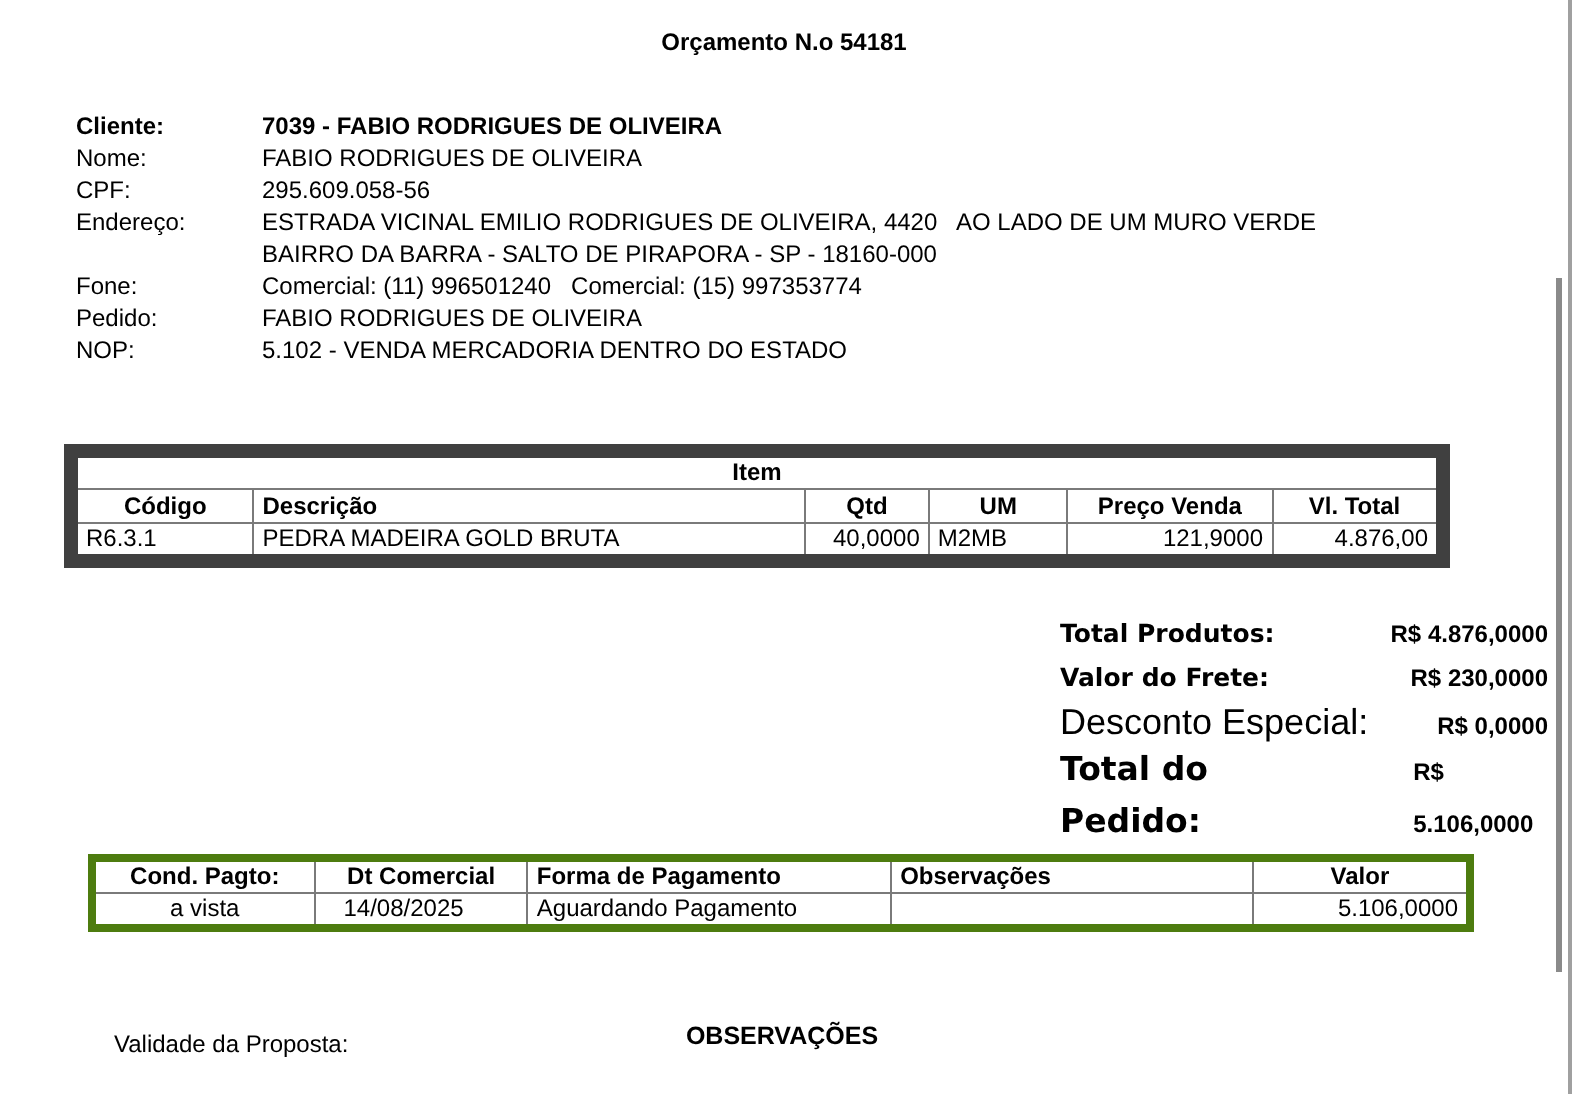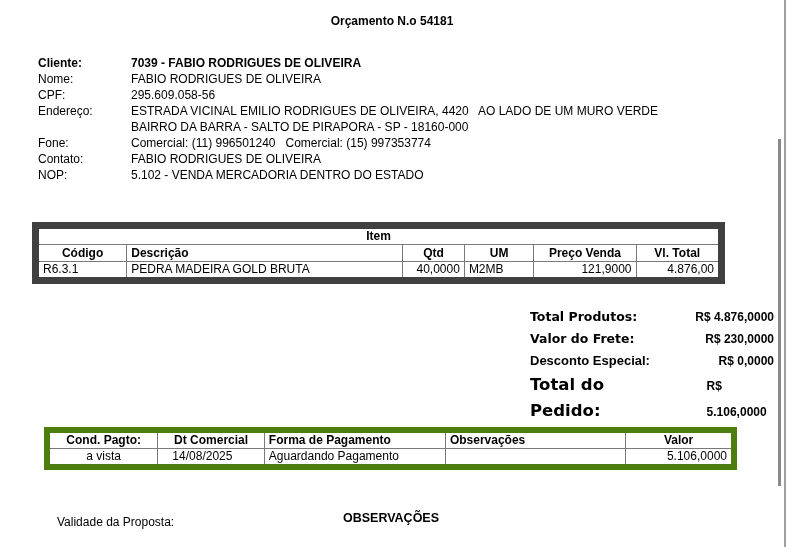--- a/index.html
+++ b/index.html
@@ -23,25 +23,25 @@
     .items .cap { text-align: center; font-weight: bold; }
     .c { text-align: center; }
     .r { text-align: right; }
     .l { text-align: left; }
 
     .totals { position: absolute; left: 494px; top: 306px; width: 244px; margin-left: 36px; }
     .trow { display: flex; justify-content: space-between; align-items: baseline; height: 22px; line-height: 22px; }
     .trow .tl { font-size: 13px; }
     .trow .tv { font-weight: bold; font-size: 12px; }
     .trow.b .tl { font-weight: bold; font-family: "DejaVu Sans", sans-serif; font-size: 12.5px; }
-    .trow.n .tl { font-weight: bold; font-size: 13px; }
+    .trow.n .tl { font-weight: normal; font-size: 18px; }
     .trow.big { height: 26px; line-height: 26px; gap: 48px; }
     .trow.big .tl { font-weight: bold; font-family: "DejaVu Sans", sans-serif; font-size: 16.5px; }
 
-    .pay { position: absolute; left: 44px; top: 427px; width: 693px; border: 6px solid #4d7c0f; }
+    .pay { position: absolute; left: 44px; top: 427px; width: 693px; border: 4px solid #4d7c0f; }
     .pay td, .pay th { border: 1px solid #7a7a7a; height: 17px; padding: 0 4px; line-height: 15px; }
     .pay th { font-weight: bold; }
 
     .validade { position: absolute; left: 38px; top: 515px; font-size: 12px; margin-left: 19px; }
     .obs-title { position: absolute; left: 0; width: 782px; top: 511px; text-align: center; font-weight: bold; font-size: 12.5px; }
 
     .scroll-track { position: absolute; left: 784px; top: 0; width: 2px; height: 547px; background: #a0a0a0; }
     .scroll-thumb { position: absolute; left: 778px; top: 139px; width: 3px; height: 347px; background: #8a8a8a; }
   </style>
 </head>
@@ -70,21 +70,21 @@
     </div>
     <div class="info-row">
       <span class="lbl"></span>
       <span class="val">BAIRRO DA BARRA - SALTO DE PIRAPORA - SP - 18160-000</span>
     </div>
     <div class="info-row">
       <span class="lbl">Fone:</span>
       <span class="val" style="white-space: pre;">Comercial: (11) 996501240   Comercial: (15) 997353774</span>
     </div>
     <div class="info-row">
-      <span class="lbl">Contato:</span>
+      <span class="lbl">Pedido:</span>
       <span class="val">FABIO RODRIGUES DE OLIVEIRA</span>
     </div>
     <div class="info-row">
       <span class="lbl">NOP:</span>
       <span class="val">5.102 - VENDA MERCADORIA DENTRO DO ESTADO</span>
     </div>
   </div>
 
   <table class="items">
     <colgroup>

